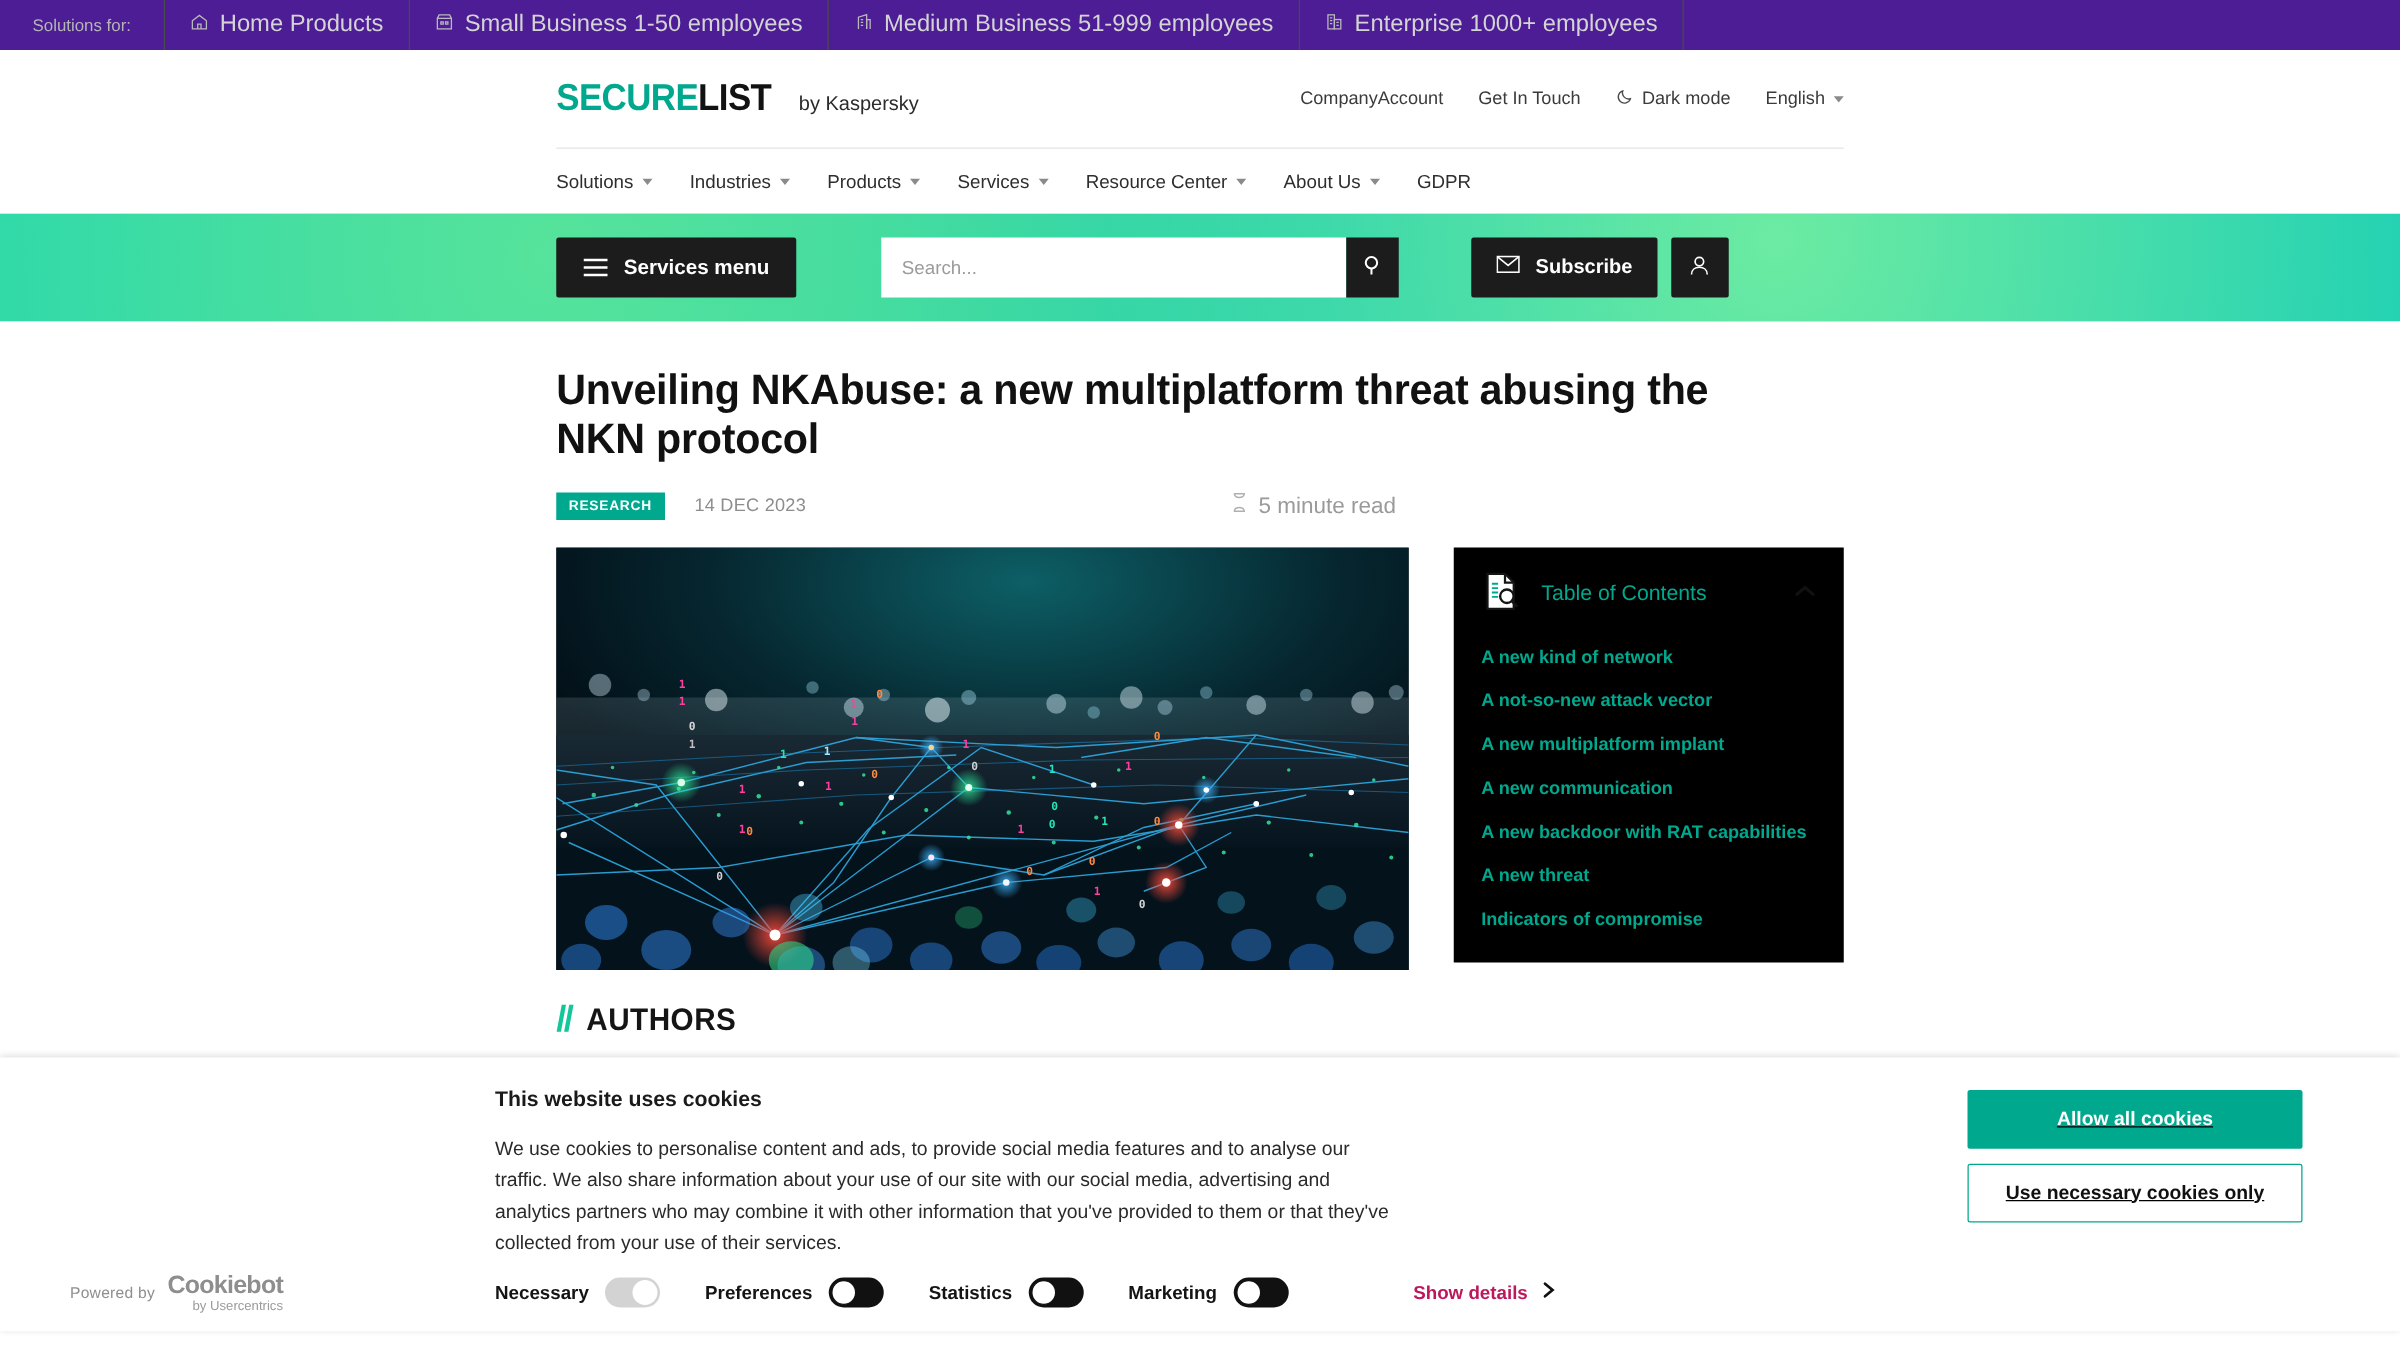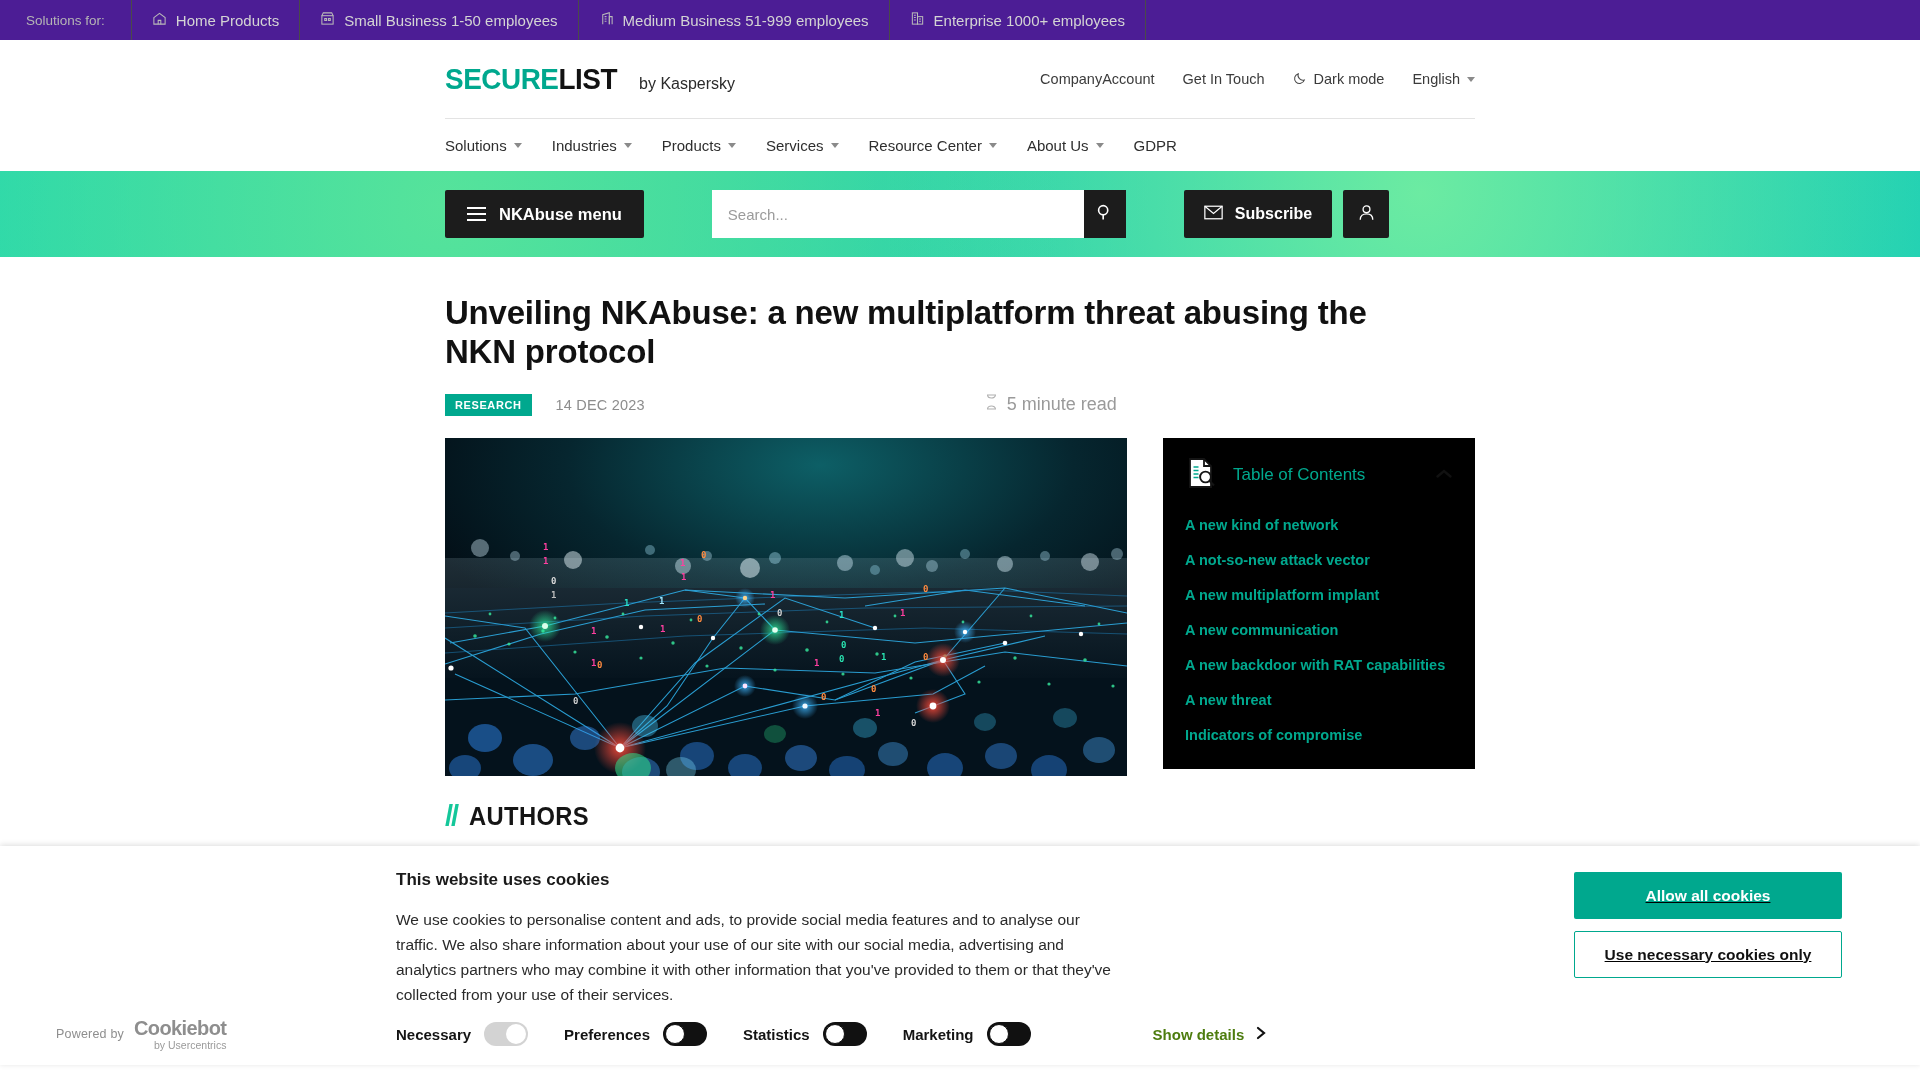--- a/index.html
+++ b/index.html
@@ -18,21 +18,21 @@
     display: flex; align-items: stretch; justify-content: flex-start;
     color: #c9c9c9; font-size: 13.5px;
   }
   .topbar-label {
     display: flex; align-items: center; padding: 0 26px;
     color: #b5b5b5; font-size: 13.5px;
   }
   .topbar-sep { width: 1px; background: #4a4a4a; }
   .topbar-item {
     display: flex; align-items: center; gap: 9px;
-    padding: 0 20px; color: #d4d4d4; font-size: 15px;
+    padding: 0 20px; color: #d4d4d4; font-size: 19px;
     cursor: pointer; white-space: nowrap;
   }
   .topbar-item svg { flex: none; }
 
   
   .header-wrap { background: #fff; }
   .header-inner {
     width: 1030px; margin: 0 auto;
     height: 78px; display: flex; align-items: center; justify-content: space-between;
   }
@@ -191,22 +191,22 @@
   .tg-label { font-size: 15px; font-weight: 700; color: #141414; }
   .switch { width: 44px; height: 24px; border-radius: 12px; position: relative; cursor: pointer; }
   .switch .knob {
     position: absolute; top: 2px; width: 20px; height: 20px; border-radius: 50%; background: #fff;
   }
   .switch.off { background: #111; }
   .switch.off .knob { left: 2px; border: 1.5px solid #111; }
   .switch.disabled { background: #d3d3d3; cursor: default; }
   .switch.disabled .knob { right: 2px; }
   .show-details {
-    margin-left: 86px; display: flex; align-items: center; gap: 12px;
-    color: #4d7c0f; font-size: 15px; font-weight: 700; cursor: pointer;
+    margin-left: 64px; display: flex; align-items: center; gap: 12px;
+    color: #be185d; font-size: 15px; font-weight: 700; cursor: pointer;
   }
 </style>
 </head>
 <body>
 
 <div class="page">
 
   <div class="topbar">
     <div class="topbar-label">Solutions for:</div>
     <div class="topbar-sep"></div>
@@ -317,21 +317,21 @@
   </div>
 
   <div class="greenband">
     <div class="band-inner">
       <button class="content-menu-btn">
         <span class="burger">
             <i></i>
             <i></i>
             <i></i>
           </span>
-        <span>NKAbuse menu</span>
+        <span>Services menu</span>
       </button>
 
       <div class="searchbox">
         <input type="text" value="" placeholder="Search..." style="">
         <button class="search-btn">
           <span>
             <svg width="19" height="19" viewBox="0 0 20 20" fill="none" stroke="#fff" stroke-width="1.7">
               <circle cx="8.6" cy="7.6" r="4.8"></circle>
                 <path d="M8.6 12.4 V17.4"></path>
             </svg>

